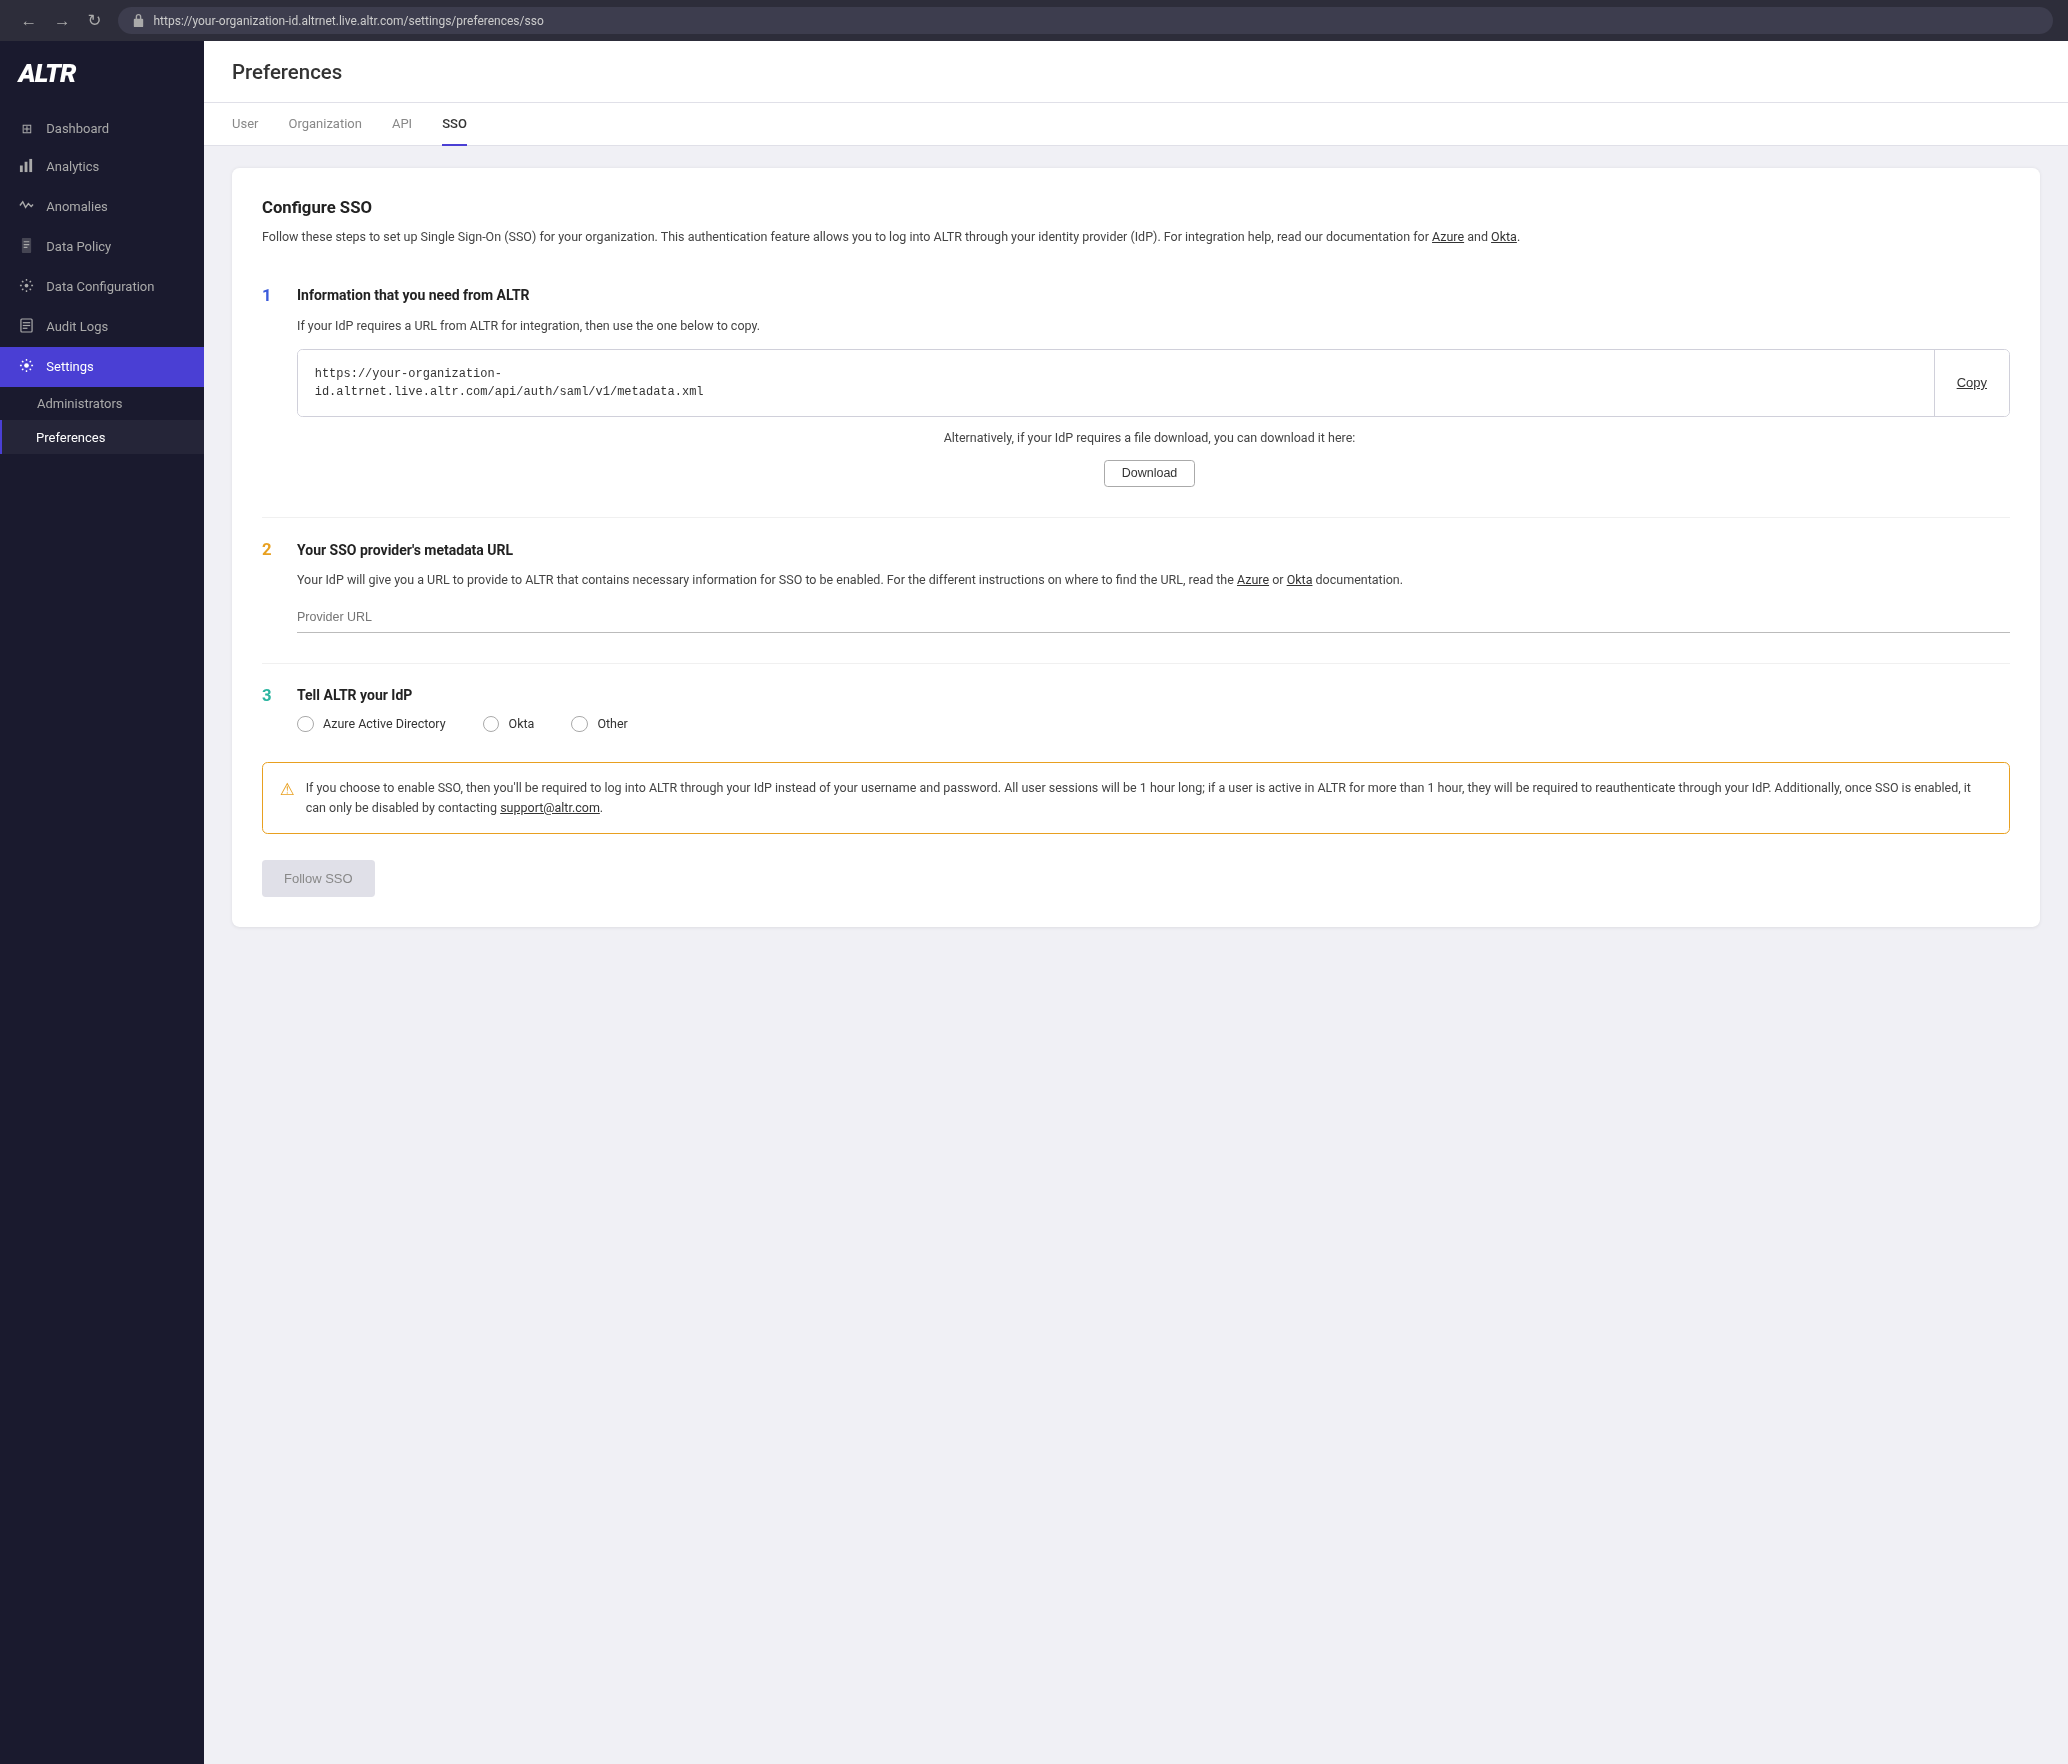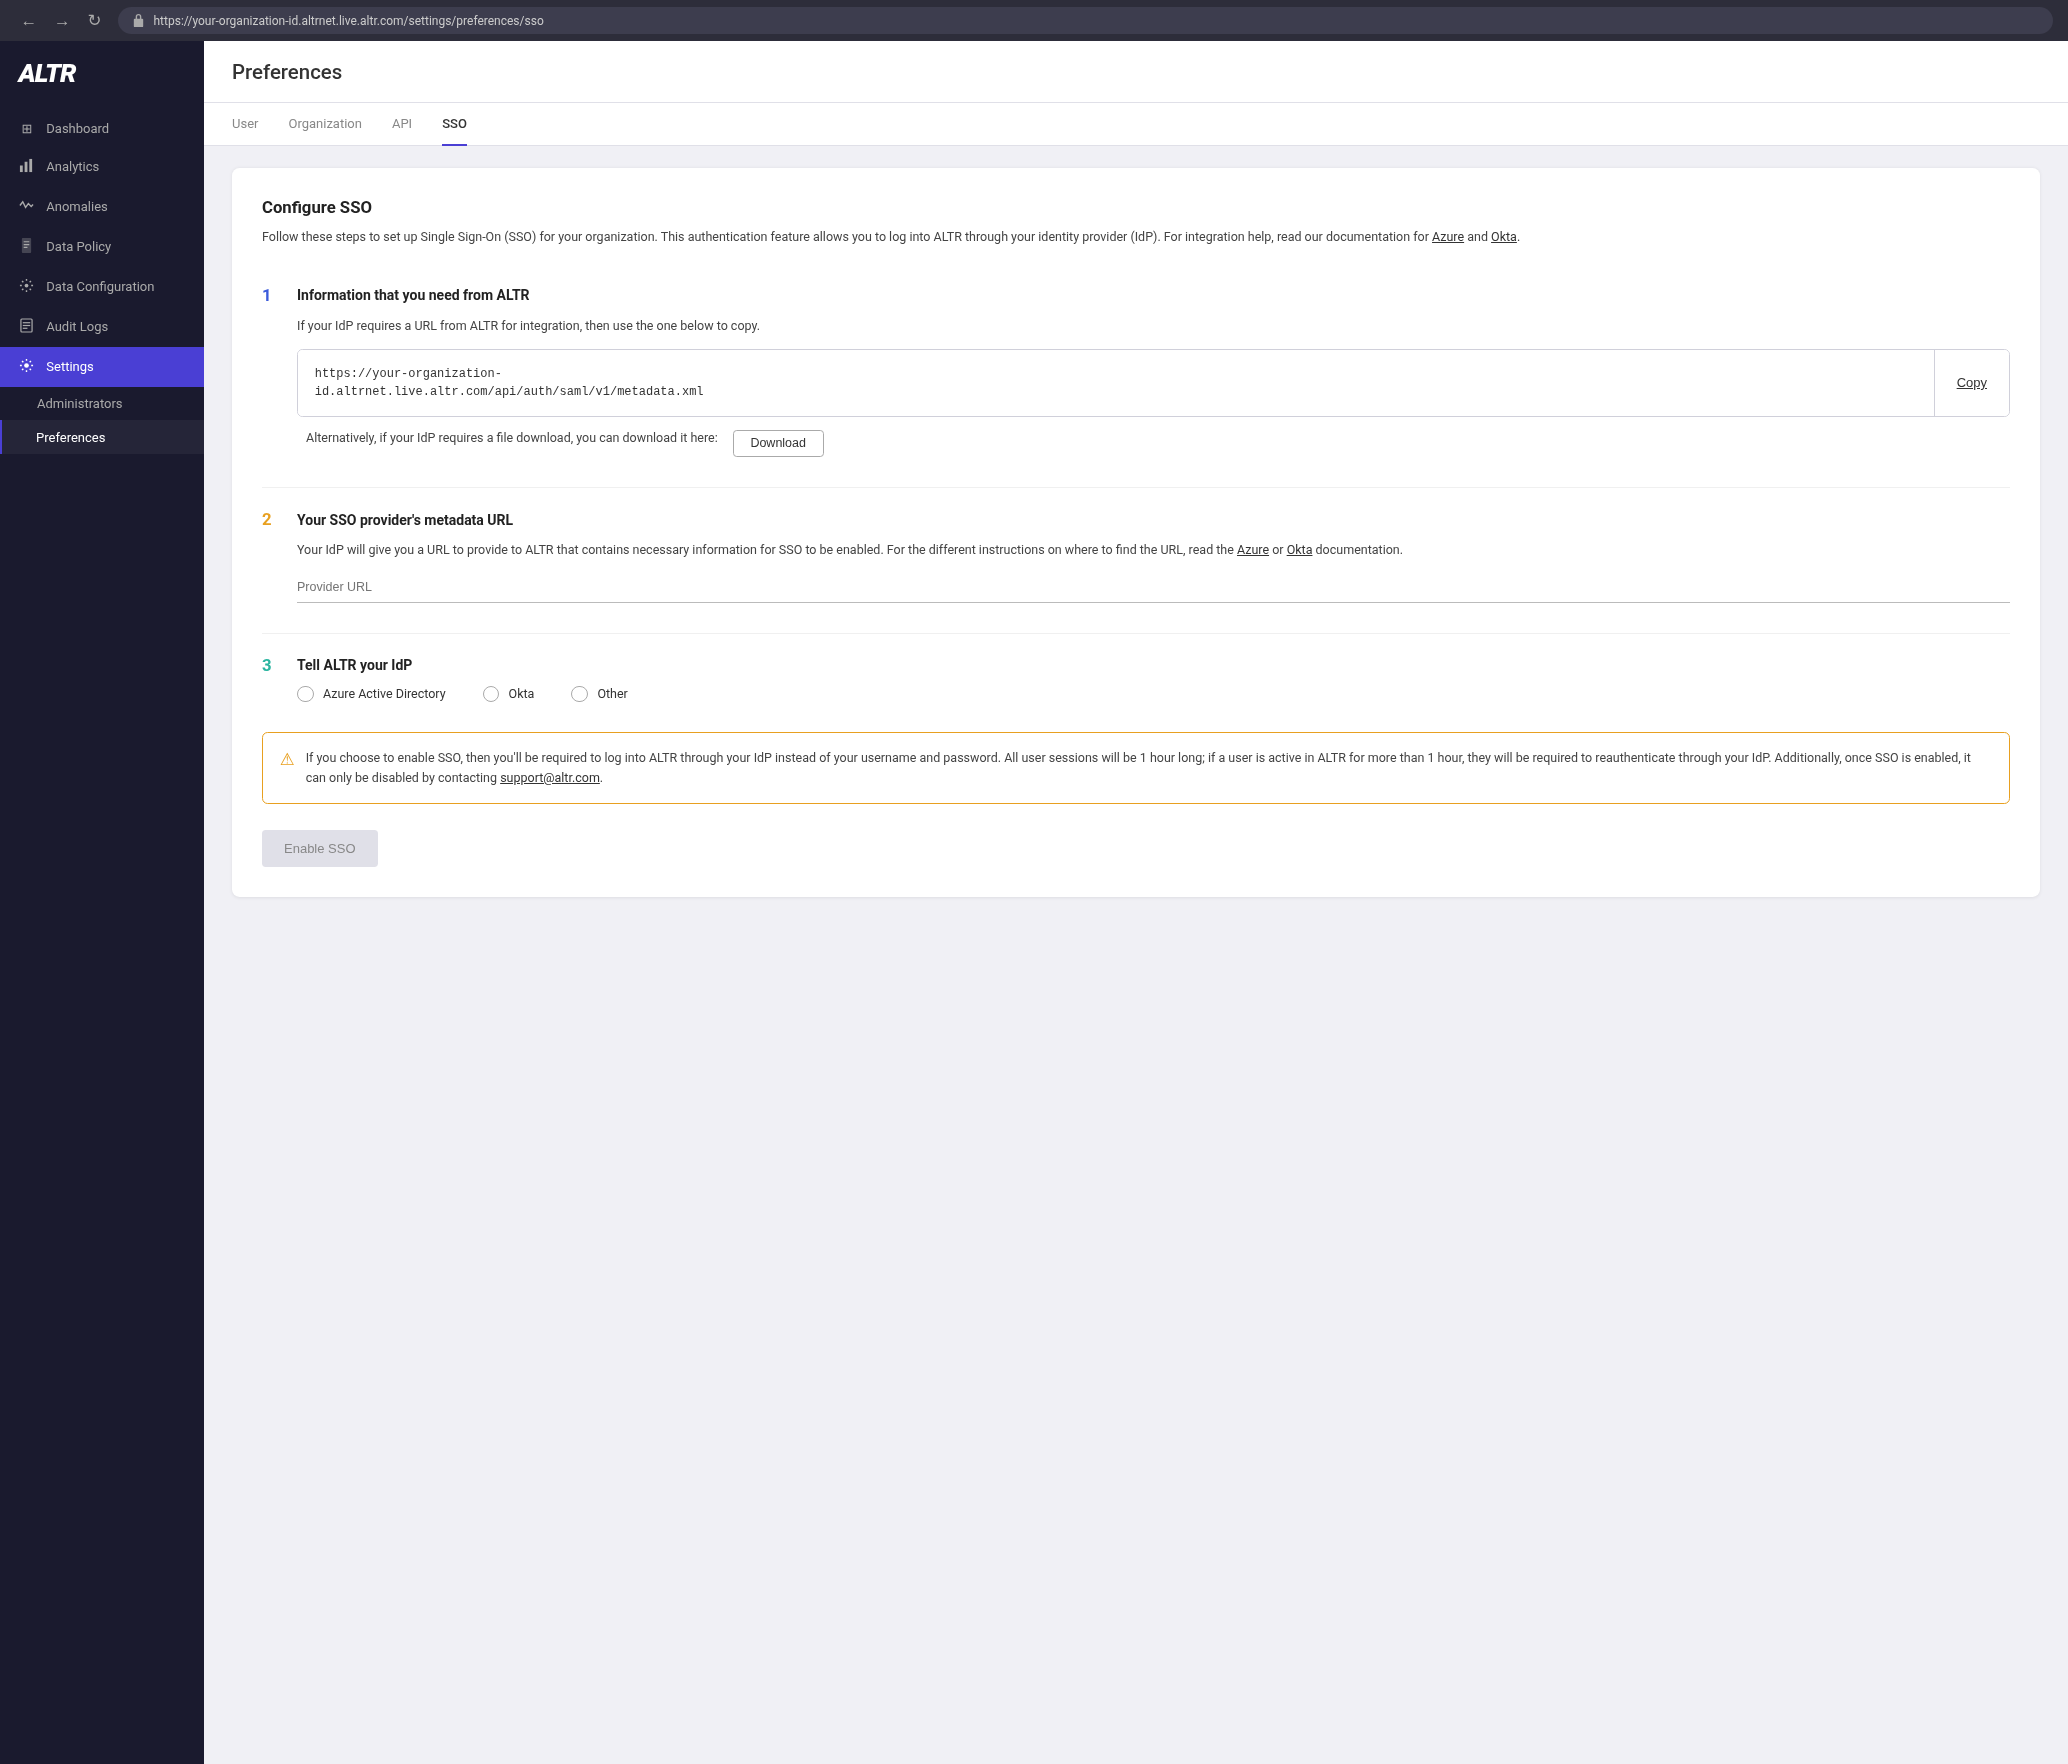--- a/index.html
+++ b/index.html
@@ -225,27 +225,28 @@
       padding: 0 22px;
       font-size: 13px;
       font-weight: 500;
       color: #333;
       cursor: pointer;
       text-decoration: underline;
     }
 
     
     .download-row {
-      margin-left: 44px;
-      display: flex;
-      align-items: flex-start;
+      margin-left: 27px;
+      display: flex;
+      align-items: center;
       gap: 15px;
       font-size: 12.5px;
       color: #444;
       margin-bottom: 3.7px;
+      flex-direction: column;
     }
     .download-btn {
       border: 0.9px solid #aaa;
       background: #fff;
       border-radius: 3.7px;
       padding: 5.6px 16.7px;
       font-size: 12.5px;
       cursor: pointer;
       color: #333;
     }
@@ -506,18 +507,18 @@
 
         
         <div class="warning-box">
           <span class="warning-icon">⚠</span>
           <div class="warning-text">
             <span>If you choose to enable SSO, then you'll be required to log into ALTR through your IdP instead of your username and password. All user sessions will be 1 hour long; if a user is active in ALTR for more than 1 hour, they will be required to reauthenticate through your IdP. Additionally, once SSO is enabled, it can only be disabled by contacting </span><a href="#">support@altr.com</a><span>.</span>
           </div>
         </div>
 
         
-        <button class="enable-sso-btn" disabled="">Enable SSO</button>
+        <button class="enable-sso-btn" disabled="">Follow SSO</button>
       </div>
     </div>
   </div>
 </div>
 
 
 </body></html>

